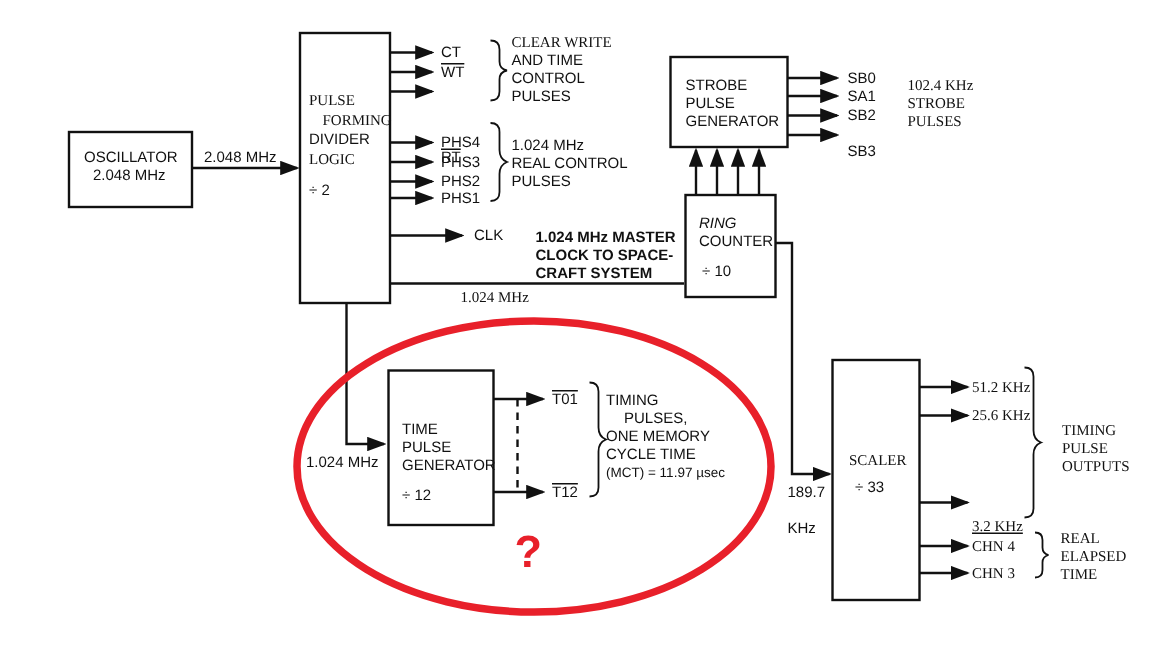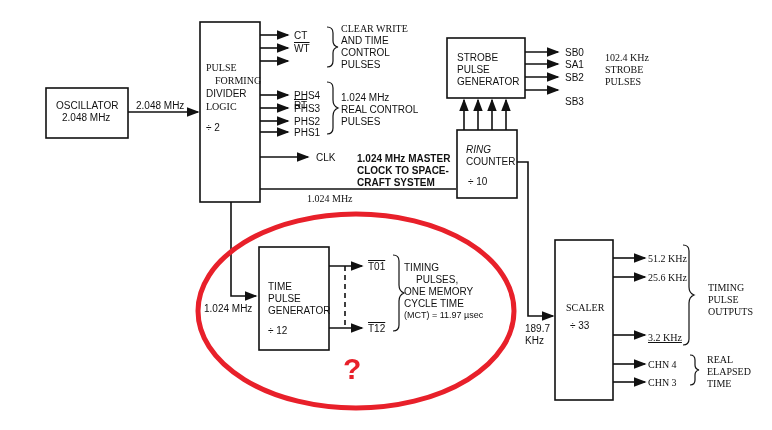--- a/index.html
+++ b/index.html
@@ -135,24 +135,24 @@
 <div class="lbl ol" style="left:368px;top:323px;">T12</div>
 <div class="lbl" style="left:404px;top:262px;">TIMING</div>
 <div class="lbl" style="left:416px;top:274px;">PULSES,</div>
 <div class="lbl" style="left:404px;top:286px;">ONE MEMORY</div>
 <div class="lbl" style="left:404px;top:298px;">CYCLE TIME</div>
 <div class="lbl" style="left:404px;top:310px;font-size:9px;">(MCT) = 11.97 µsec</div>
 
 <div class="lbl serif" style="left:566px;top:302px;">SCALER</div>
 <div class="lbl" style="left:570px;top:320px;">÷ 33</div>
 <div class="lbl" style="left:525px;top:323px;">189.7</div>
-<div class="lbl" style="left:525px;top:335px;">KHz</div>
+<div class="lbl" style="left:525px;top:347px;">KHz</div>
 <div class="lbl serif" style="left:648px;top:253px;text-align:center;">51.2 KHz</div>
 <div class="lbl serif" style="left:648px;top:272px;">25.6 KHz</div>
-<div class="lbl serif" style="left:648px;top:332px;text-decoration:underline;">3.2 KHz</div>
+<div class="lbl serif" style="left:648px;top:346px;text-decoration:underline;">3.2 KHz</div>
 <div class="lbl serif" style="left:708px;top:282px;">TIMING</div>
 <div class="lbl serif" style="left:708px;top:294px;">PULSE</div>
 <div class="lbl serif" style="left:708px;top:306px;">OUTPUTS</div>
 <div class="lbl serif" style="left:648px;top:359px;">CHN 4</div>
 <div class="lbl serif" style="left:648px;top:377px;">CHN 3</div>
 <div class="lbl serif" style="left:707px;top:354px;">REAL</div>
 <div class="lbl serif" style="left:707px;top:366px;">ELAPSED</div>
 <div class="lbl serif" style="left:707px;top:378px;">TIME</div>
 
 <div class="q">?</div>

